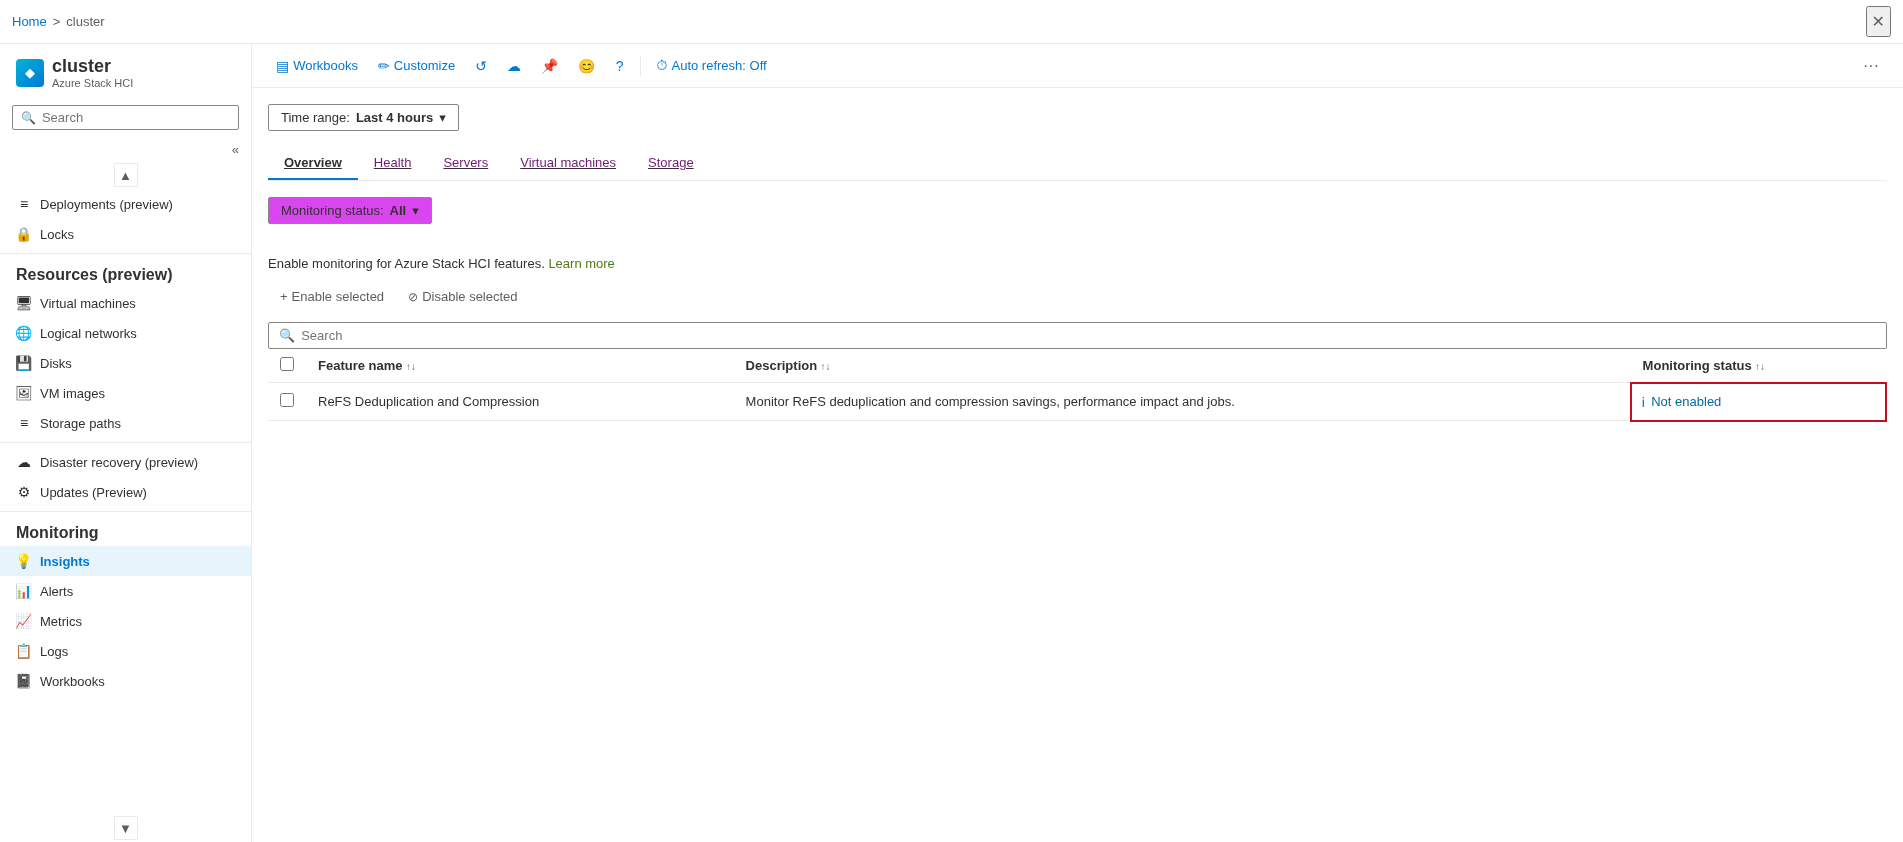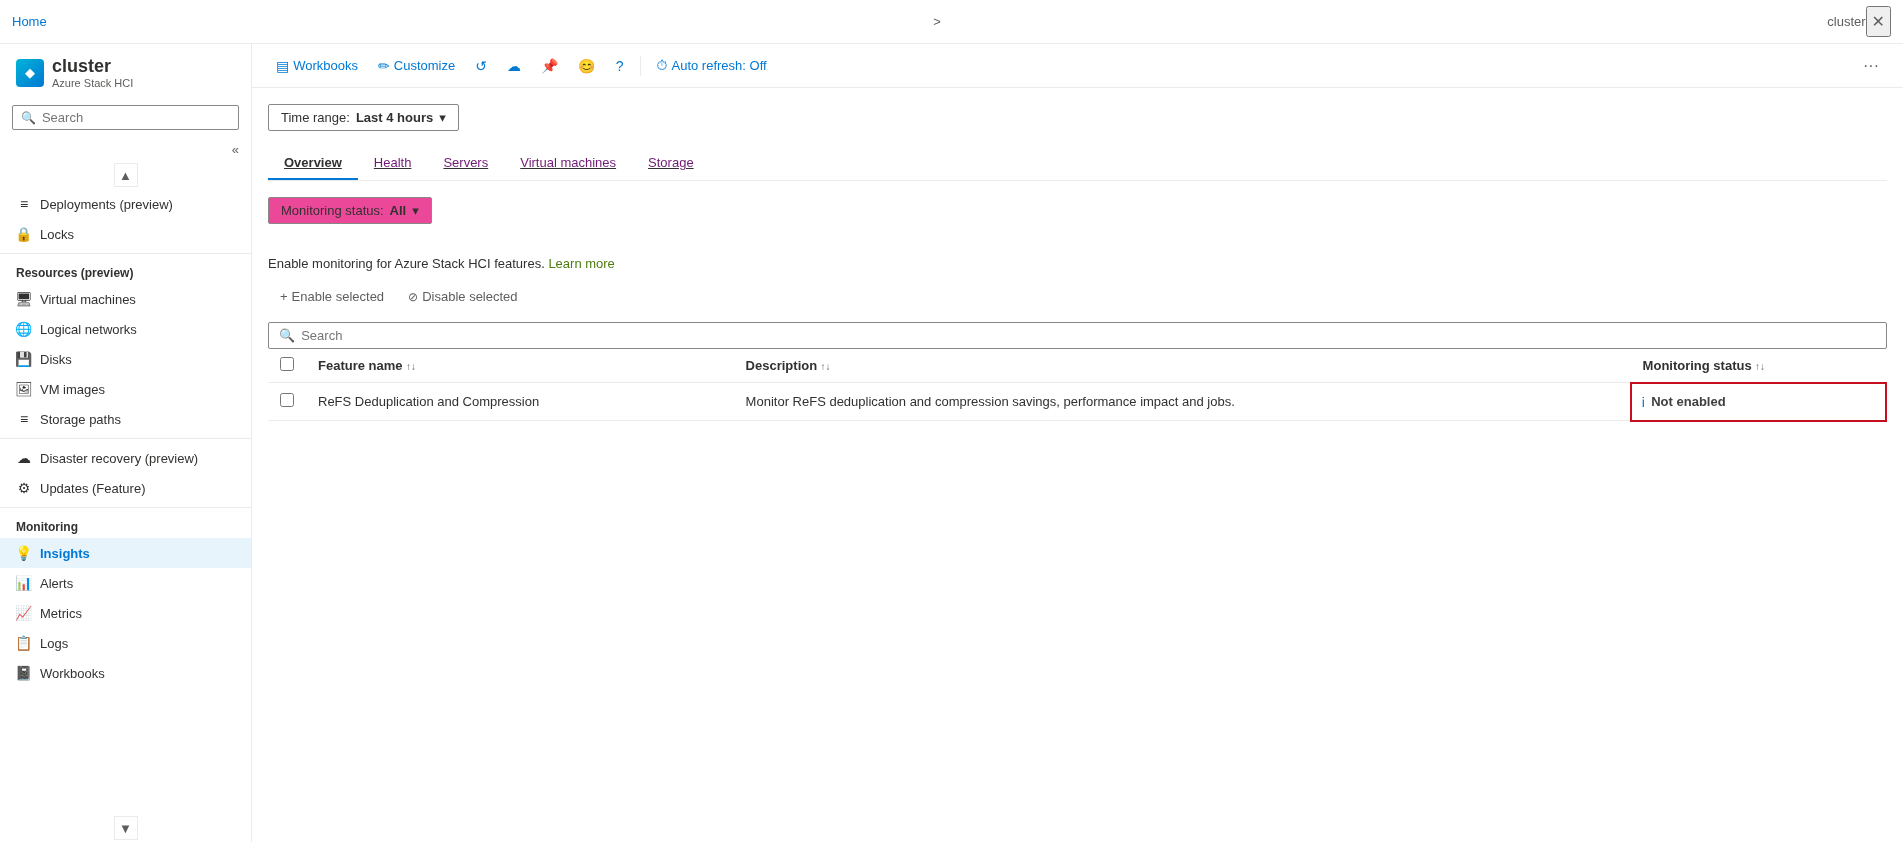--- a/index.html
+++ b/index.html
@@ -1,39 +1,39 @@
 <!DOCTYPE html>
 <html><head>
   <meta charset="utf-8">
   <style>
     * { box-sizing: border-box; margin: 0; padding: 0; font-family: 'Segoe UI', Arial, sans-serif; font-size: 13px; }
     body { background: #fff; color: #323130; display: flex; flex-direction: column; height: 842px; overflow: hidden; }
 
     .top-bar { display: flex; align-items: center; padding: 6px 12px; background: #fff; border-bottom: 1px solid #edebe9; }
-    .breadcrumb { display: flex; align-items: center; gap: 6px; font-size: 12px; color: #605e5c; flex: 1; justify-content: space-between; }
+    .breadcrumb { display: flex; align-items: center; gap: 6px; font-size: 12px; color: #605e5c; flex: 1; }
     .breadcrumb a { color: #0078d4; text-decoration: none; }
     .close-btn { cursor: pointer; font-size: 16px; color: #605e5c; padding: 4px; }
 
     .main-layout { display: flex; flex: 1; overflow: hidden; }
 
     
     .sidebar { width: 252px; min-width: 252px; background: #fff; border-right: 1px solid #edebe9; display: flex; flex-direction: column; overflow-y: auto; }
 
     .resource-header { padding: 12px 16px 8px; display: flex; align-items: center; gap: 8px; }
     .resource-icon { width: 28px; height: 28px; background: linear-gradient(135deg, #00b4d8, #0078d4); border-radius: 4px; display: flex; align-items: center; justify-content: center; color: white; font-size: 14px; }
     .resource-title { font-size: 18px; font-weight: 600; color: #323130; }
     .resource-subtitle { font-size: 11px; color: #605e5c; }
 
     .search-box { margin: 8px 12px; padding: 4px 8px; border: 1px solid #8a8886; border-radius: 2px; display: flex; align-items: center; gap: 6px; }
     .search-box input { border: none; outline: none; flex: 1; font-size: 13px; color: #323130; }
     .search-icon { color: #605e5c; font-size: 12px; }
 
     .sidebar-collapse-btn { display: flex; justify-content: flex-end; padding: 4px 12px; cursor: pointer; color: #605e5c; }
 
-    .sidebar-section-label { font-size: 12px; font-weight: 600; color: #323130; padding: 8px 16px 4px; }
+    .sidebar-section-label { font-size: 16px; font-weight: 600; color: #323130; padding: 8px 16px 4px; }
     .sidebar-divider { height: 1px; background: #edebe9; margin: 4px 0; }
     .sidebar-item { display: flex; align-items: center; gap: 8px; padding: 7px 16px; cursor: pointer; color: #323130; font-size: 13px; }
     .sidebar-item.active { background: #e8f4fc; color: #0078d4; font-weight: 600; }
     .sidebar-item-icon { width: 16px; height: 16px; display: flex; align-items: center; justify-content: center; font-size: 14px; flex-shrink: 0; }
 
     
     .content { flex: 1; display: flex; flex-direction: column; overflow: hidden; }
 
     .toolbar { display: flex; align-items: center; gap: 4px; padding: 8px 16px; border-bottom: 1px solid #edebe9; }
     .toolbar-btn { display: flex; align-items: center; gap: 4px; padding: 5px 8px; border: none; background: transparent; cursor: pointer; color: #0078d4; font-size: 13px; border-radius: 2px; }
@@ -41,21 +41,21 @@
     .toolbar-icon { font-size: 14px; }
 
     .content-inner { flex: 1; overflow-y: auto; padding: 16px; }
 
     .time-range-btn { display: inline-flex; align-items: center; gap: 6px; padding: 5px 12px; border: 1px solid #8a8886; border-radius: 2px; background: #fff; cursor: pointer; font-size: 13px; color: #323130; margin-bottom: 16px; }
 
     .tabs { display: flex; border-bottom: 1px solid #edebe9; margin-bottom: 16px; gap: 0; text-decoration: underline; }
     .tab { padding: 8px 16px; cursor: pointer; color: #701a75; font-size: 13px; border-bottom: 2px solid transparent; }
     .tab.active { color: #323130; border-bottom: 2px solid #0078d4; font-weight: 600; }
 
-    .monitoring-status-btn { display: inline-flex; align-items: center; gap: 6px; padding: 5px 12px; border: 1px solid #8a8886; border-radius: 2px; background: #ec4899; cursor: pointer; font-size: 13px; color: #323130; margin-bottom: 16px; }
+    .monitoring-status-btn { display: inline-flex; align-items: center; gap: 6px; padding: 5px 12px; border: 1px solid #8a8886; border-radius: 2px; background: #d946ef; cursor: pointer; font-size: 13px; color: #323130; margin-bottom: 16px; }
 
     .enable-msg { font-size: 13px; color: #323130; margin-bottom: 12px; }
     .enable-msg a { color: #4d7c0f; text-decoration: none; }
 
     .action-bar { display: flex; align-items: center; gap: 0; margin-bottom: 12px; }
     .action-btn { display: flex; align-items: center; gap: 4px; padding: 6px 12px; border: none; background: transparent; cursor: pointer; color: #605e5c; font-size: 13px; }
 
     .table-search { display: flex; align-items: center; gap: 6px; border: 1px solid #8a8886; border-radius: 2px; padding: 5px 10px; margin-bottom: 0; width: 100%; }
     .table-search input { border: none; outline: none; flex: 1; font-size: 13px; }
 
@@ -147,21 +147,21 @@
         <span>Storage paths</span>
       </div>
 
       <div class="sidebar-divider"></div>
       <div class="sidebar-item">
         <span class="sidebar-item-icon">☁</span>
         <span>Disaster recovery (preview)</span>
       </div>
       <div class="sidebar-item">
         <span class="sidebar-item-icon">⚙</span>
-        <span>Updates (Feature)</span>
+        <span>Updates (Preview)</span>
       </div>
 
       <div class="sidebar-divider"></div>
       <div class="sidebar-section-label">Monitoring</div>
       <div class="sidebar-item active">
         <span class="sidebar-item-icon">💡</span>
         <span>Insights</span>
       </div>
       <div class="sidebar-item">
         <span class="sidebar-item-icon">📊</span>
@@ -294,21 +294,21 @@
         <tbody>
           <tr>
             <td class="checkbox-cell">
               <input type="checkbox" class="checkbox" style="">
             </td>
             <td>ReFS Deduplication and Compression</td>
             <td>Monitor ReFS deduplication and compression savings, performance impact and jobs.</td>
             <td style="border: 2px solid #c50f1f; padding: 8px 10px;">
               <div class="status-not-enabled">
                 <span class="status-icon" style="color:#0078d4;">ℹ</span>
-                <span style="color:#404040;font-weight:bold;">Not enabled</span>
+                <span style="color:#0369a1;">Not enabled</span>
               </div>
             </td>
           </tr>
         </tbody>
       </table>
     </div>
   </div>
 </div>
 
 </body></html>

